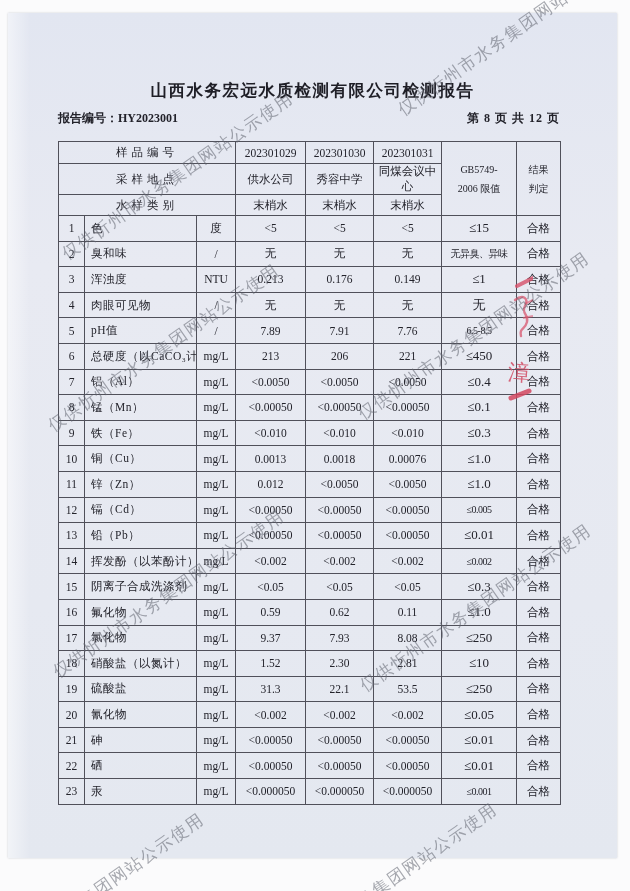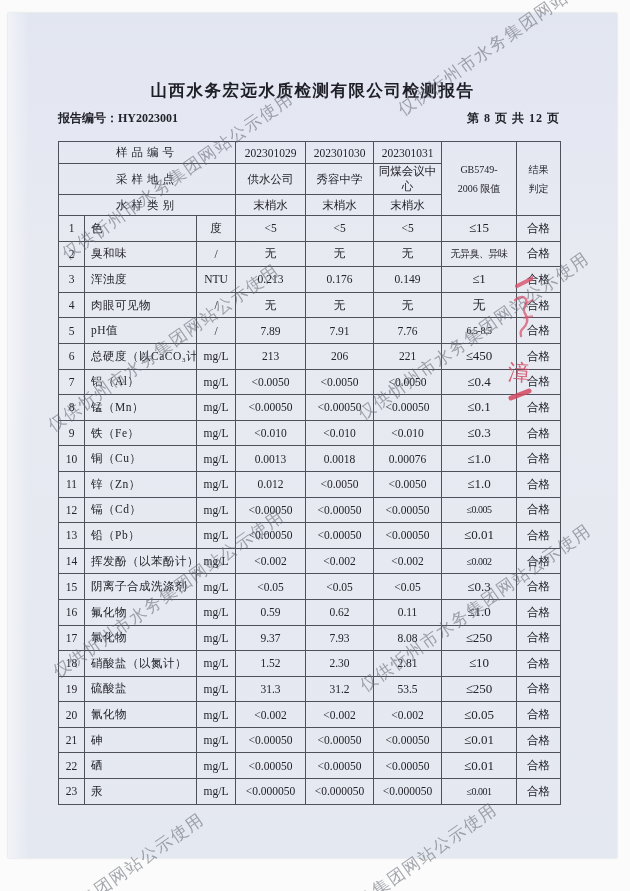--- a/index.html
+++ b/index.html
@@ -365,21 +365,21 @@
             <td class="value-cell">2.30</td>
             <td class="value-cell">2.81</td>
             <td class="limit-cell">≤10</td>
             <td class="verdict-cell">合格</td>
           </tr>
           <tr>
             <td class="no-cell">19</td>
             <td class="name-cell">硫酸盐</td>
             <td class="unit-cell">mg/L</td>
             <td class="value-cell">31.3</td>
-            <td class="value-cell">31.2</td>
+            <td class="value-cell">22.1</td>
             <td class="value-cell">53.5</td>
             <td class="limit-cell">≤250</td>
             <td class="verdict-cell">合格</td>
           </tr>
           <tr>
             <td class="no-cell">20</td>
             <td class="name-cell">氰化物</td>
             <td class="unit-cell">mg/L</td>
             <td class="value-cell">&lt;0.002</td>
             <td class="value-cell">&lt;0.002</td>

